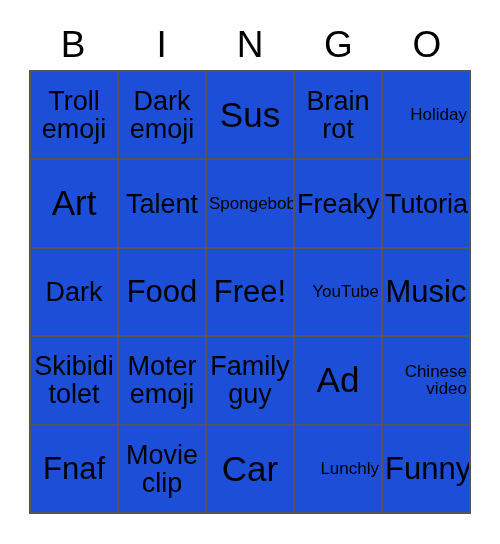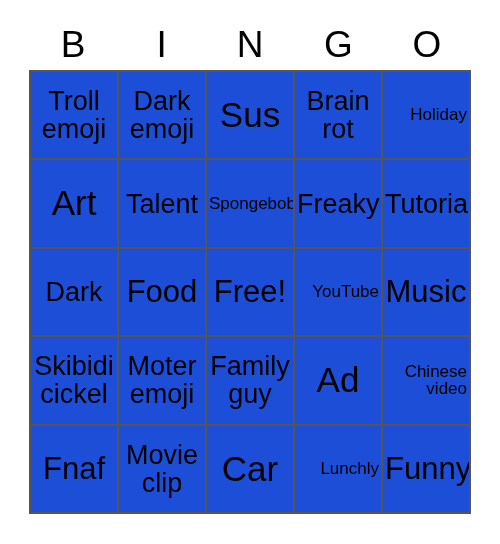--- a/index.html
+++ b/index.html
@@ -142,21 +142,21 @@
           <span class="cell-text fs-sm">YouTube</span>
         </div>
       <div class="cell">
           <span class="cell-text fs-lg">Music</span>
         </div>
     </div>
 
     <div class="grid-row">
       <div class="cell">
           <span class="cell-text fs-md">Skibidi
-cickel</span>
+tolet</span>
         </div>
       <div class="cell">
           <span class="cell-text fs-md">Moter
 emoji</span>
         </div>
       <div class="cell">
           <span class="cell-text fs-md">Family
 guy</span>
         </div>
       <div class="cell">

